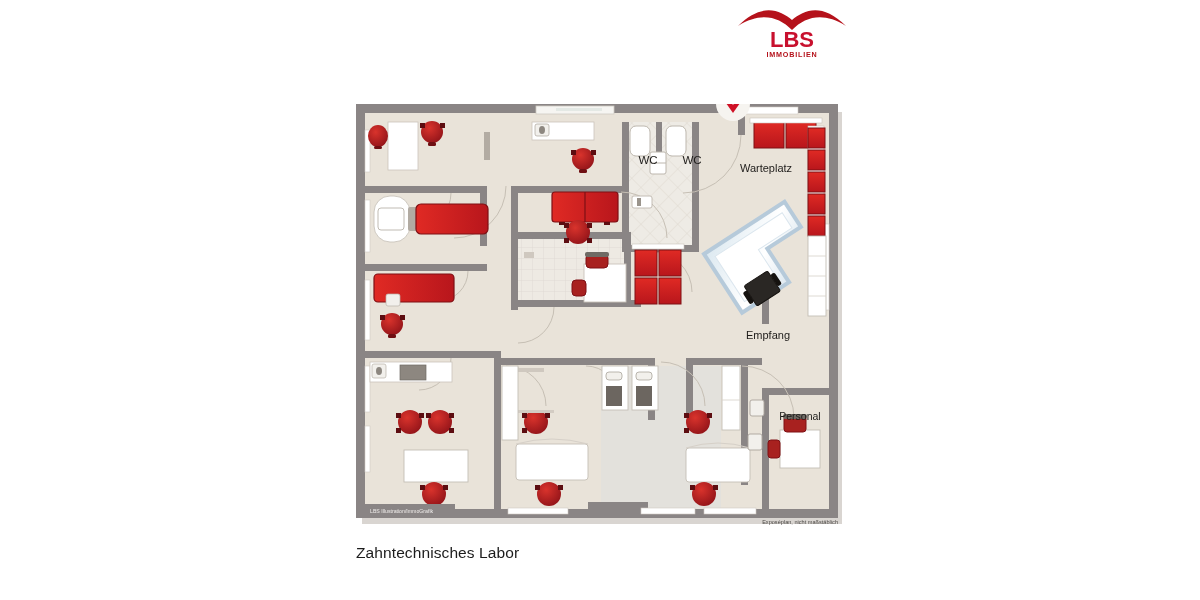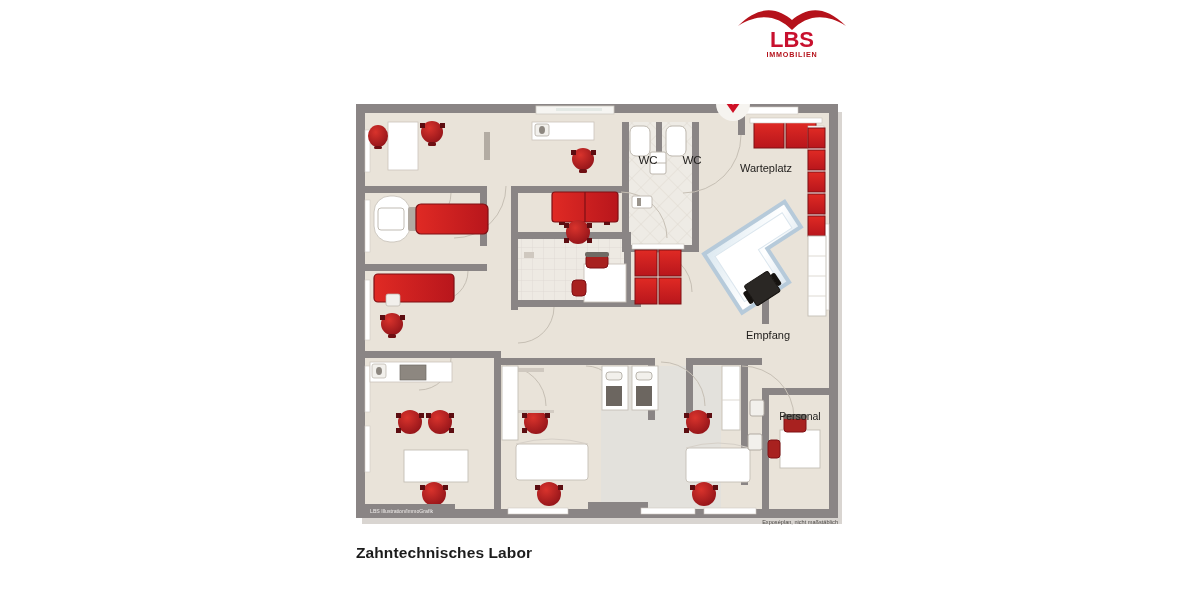--- a/index.html
+++ b/index.html
@@ -16,21 +16,21 @@
   .logo{position:absolute;left:736px;top:4px;width:112px;height:56px;}
   .logo svg{display:block;}
 
   
   .plan-wrap{position:absolute;left:356px;top:104px;width:490px;height:422px;}
   .plan-svg{display:block;}
 
   
   .caption{
     position:absolute;left:356px;top:544px;
-    font-size:15.5px;font-weight:bold;color:#1c1c1c;
+    font-size:15.5px;font-weight:normal;color:#1c1c1c;
     letter-spacing:.1px;white-space:nowrap;
   }
   
 </style>
 </head>
 <body>
 
 <div class="stage">
 
   <div class="logo">

